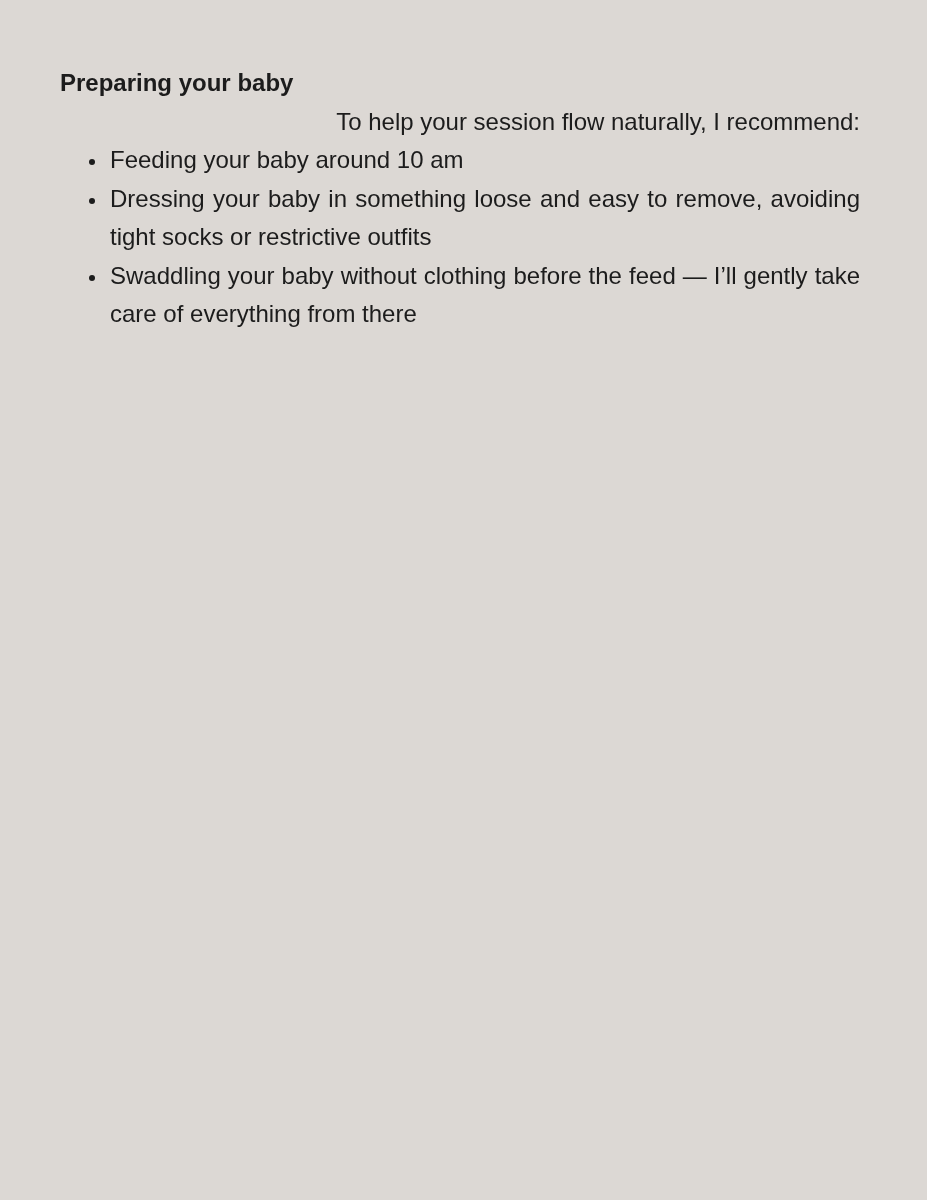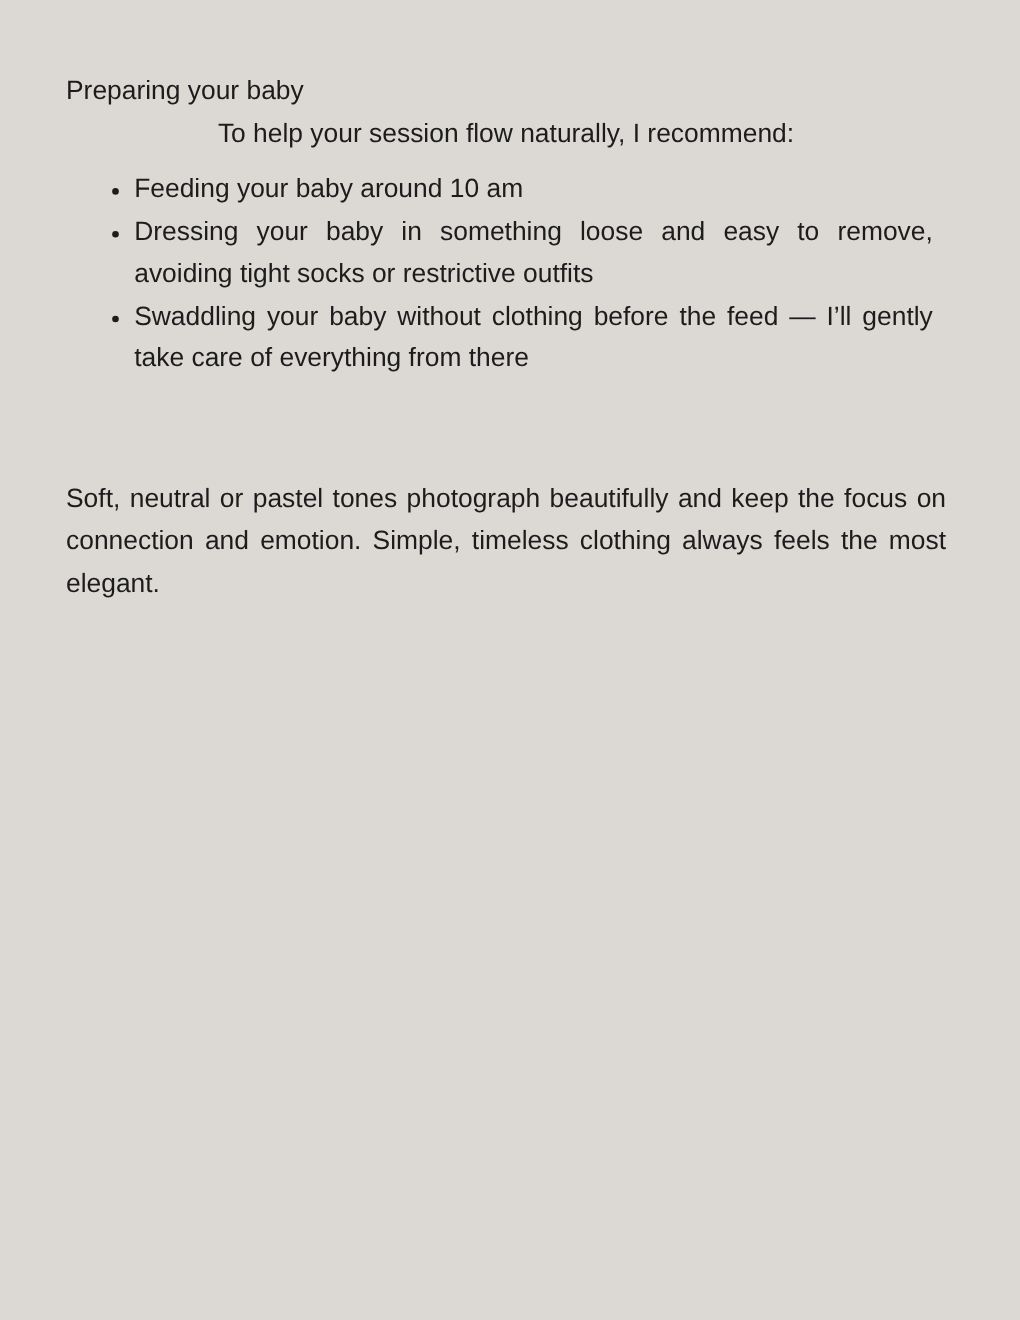--- a/index.html
+++ b/index.html
@@ -16,35 +16,35 @@
     line-height: 38.5px;
     overflow: hidden;
   }
   .page {
     width: 800px;
     margin: 0 auto 0 60px;
     padding-top: 64px;
     box-sizing: border-box;
   }
   .heading {
-    font-weight: 400;
+    font-weight: 700;
     font-size: 24px;
     line-height: 38.5px;
     margin: 0;
     text-align: left;
   }
   .para {
     margin: 0;
     text-align: justify;
   }
   .intro-left {
-    text-align: center;
+    text-align: right;
   }
   ul.bullets {
-    margin: 12px;
+    margin: 0;
     padding: 0 0 0 48px;
     list-style: disc outside;
   }
   ul.bullets li {
     text-align: justify;
     padding-left: 2px;
   }
   ul.bullets li::marker {
     font-size: 20px;
   }
@@ -64,21 +64,20 @@
       <li>Feeding your baby around 10 am</li>
       <li>Dressing your baby in something loose and easy to remove, avoiding tight socks or restrictive outfits</li>
       <li>Swaddling your baby without clothing before the feed — I’ll gently take care of everything from there</li>
     </ul>
     <div class="gap"></div>
   </section>
 
   <div class="gap"></div>
 
   <section>
-    <p class="para">Soft, neutral or pastel tones photograph beautifully and keep the focus on connection and emotion. Simple, timeless clothing always feels the most elegant.</p>
   </section>
 
   <div class="gap"></div>
 
   <section>
   </section>
 
 </div>
 
 </body></html>

